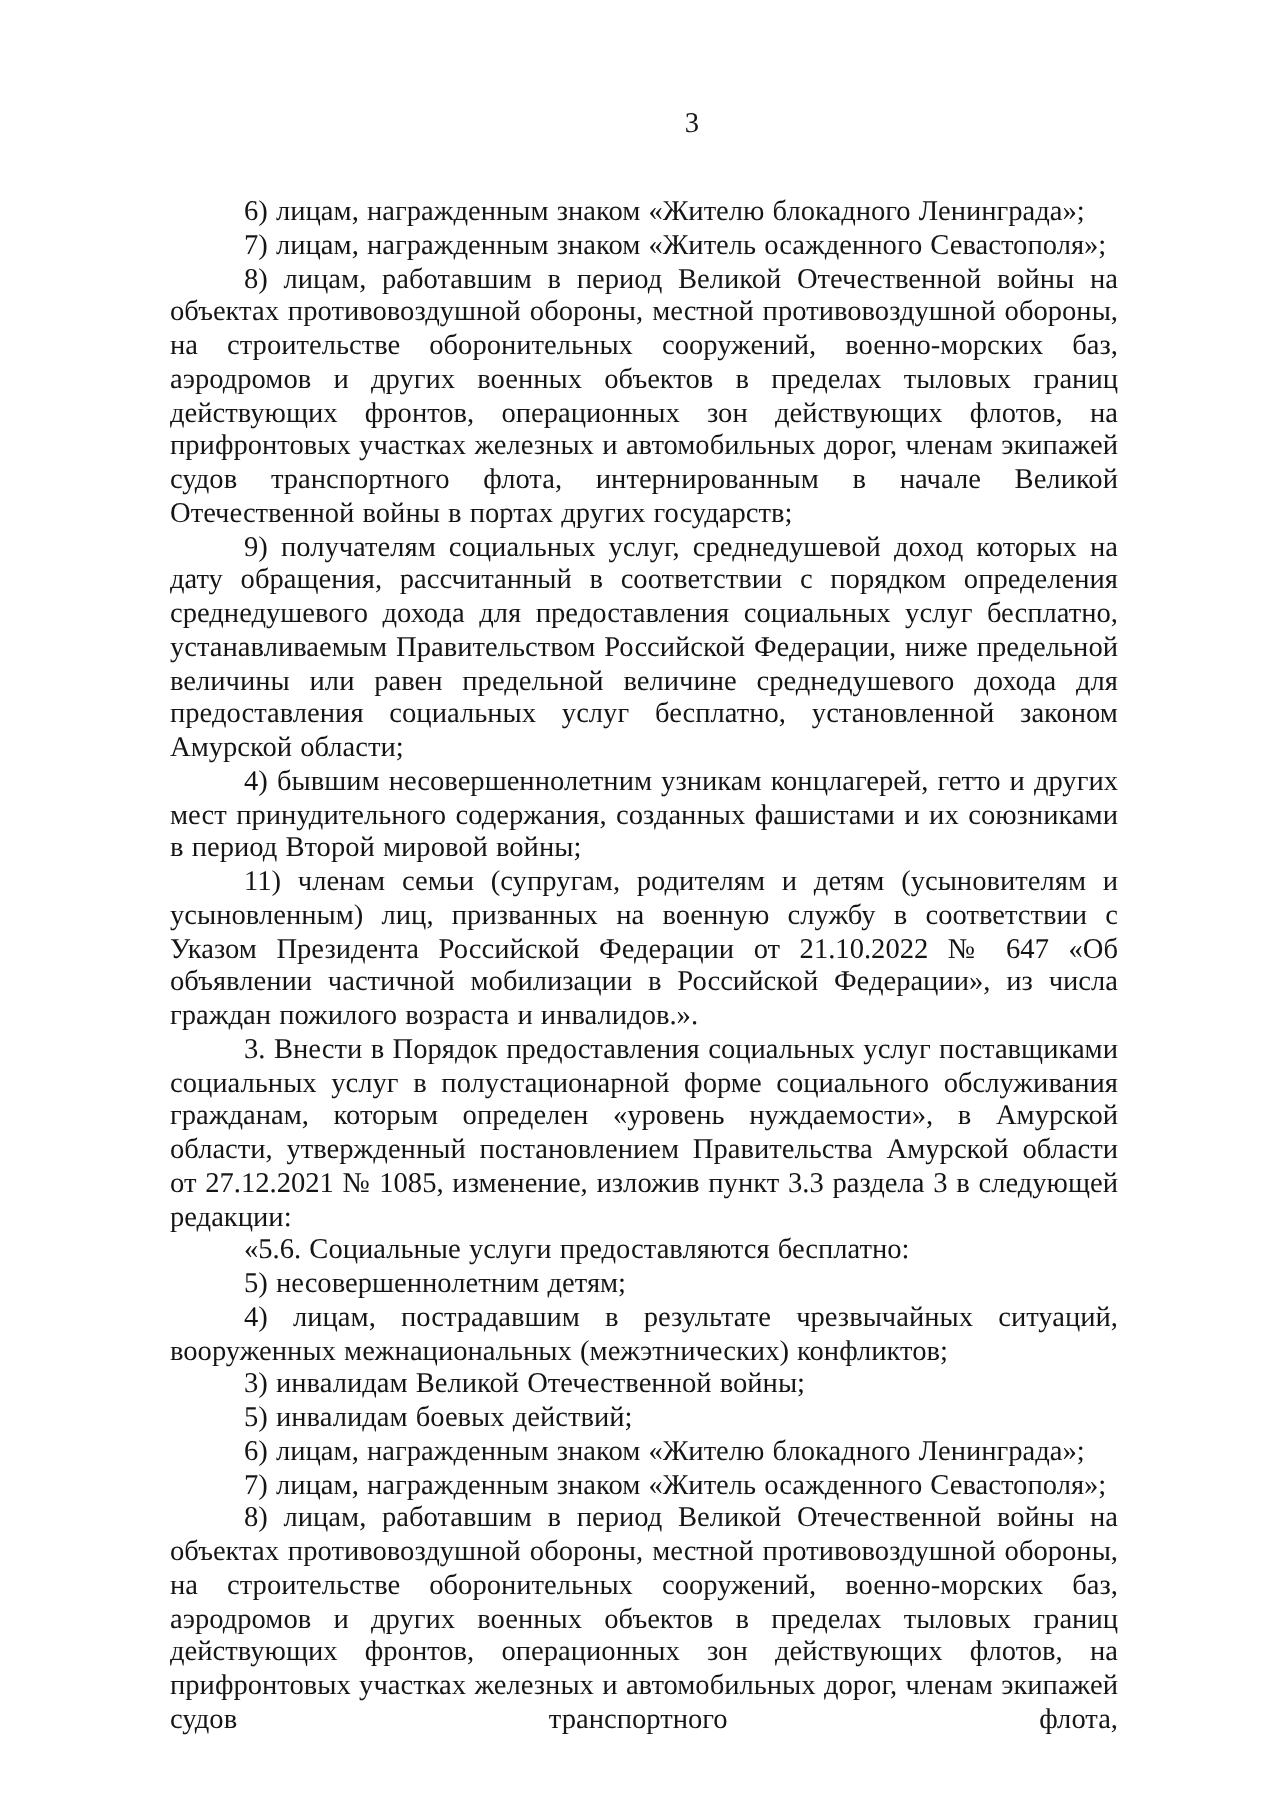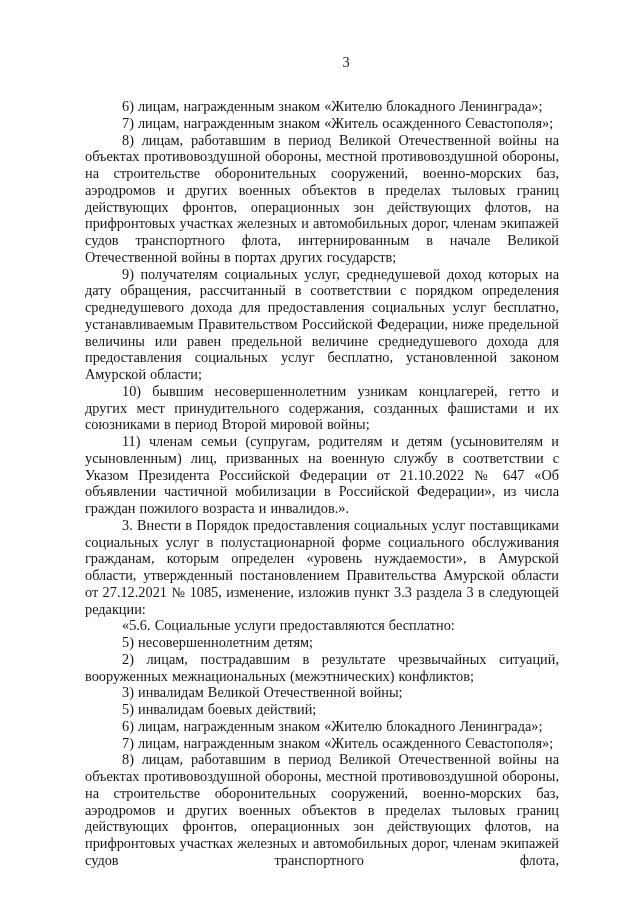--- a/index.html
+++ b/index.html
@@ -52,25 +52,25 @@
 </head>
 <body>
 
 <div class="page">
   <div class="page-number">3</div>
   <div class="text-block" id="paragraphs">
       <p>6) лицам, награжденным знаком «Жителю блокадного Ленинграда»;</p>
       <p>7) лицам, награжденным знаком «Житель осажденного Севастополя»;</p>
       <p>8) лицам, работавшим в период Великой Отечественной войны на объектах противовоздушной обороны, местной противовоздушной обороны, на строительстве оборонительных сооружений, военно-морских баз, аэродромов и других военных объектов в пределах тыловых границ действующих фронтов, операционных зон действующих флотов, на прифронтовых участках железных и автомобильных дорог, членам экипажей судов транспортного флота, интернированным в начале Великой Отечественной войны в портах других государств;</p>
       <p>9) получателям социальных услуг, среднедушевой доход которых на дату обращения, рассчитанный в соответствии с порядком определения среднедушевого дохода для предоставления социальных услуг бесплатно, устанавливаемым Правительством Российской Федерации, ниже предельной величины или равен предельной величине среднедушевого дохода для предоставления социальных услуг бесплатно, установленной законом Амурской области;</p>
-      <p>10) бывшим несовершеннолетним узникам концлагерей, гетто и других мест принудительного содержания, созданных фашистами и их союзниками в период Второй мировой войны;</p>
+      <p>4) бывшим несовершеннолетним узникам концлагерей, гетто и других мест принудительного содержания, созданных фашистами и их союзниками в период Второй мировой войны;</p>
       <p>11) членам семьи (супругам, родителям и детям (усыновителям и усыновленным) лиц, призванных на военную службу в соответствии с Указом Президента Российской Федерации от 21.10.2022 № 647 «Об объявлении частичной мобилизации в Российской Федерации», из числа граждан пожилого возраста и инвалидов.».</p>
       <p>3. Внести в Порядок предоставления социальных услуг поставщиками социальных услуг в полустационарной форме социального обслуживания гражданам, которым определен «уровень нуждаемости», в Амурской области, утвержденный постановлением Правительства Амурской области от 27.12.2021 № 1085, изменение, изложив пункт 3.3 раздела 3 в следующей редакции:</p>
       <p>«5.6. Социальные услуги предоставляются бесплатно:</p>
       <p>5) несовершеннолетним детям;</p>
-      <p>2) лицам, пострадавшим в результате чрезвычайных ситуаций, вооруженных межнациональных (межэтнических) конфликтов;</p>
+      <p>4) лицам, пострадавшим в результате чрезвычайных ситуаций, вооруженных межнациональных (межэтнических) конфликтов;</p>
       <p>3) инвалидам Великой Отечественной войны;</p>
       <p>5) инвалидам боевых действий;</p>
       <p>6) лицам, награжденным знаком «Жителю блокадного Ленинграда»;</p>
       <p>7) лицам, награжденным знаком «Житель осажденного Севастополя»;</p>
       <p class="cut">8) лицам, работавшим в период Великой Отечественной войны на объектах противовоздушной обороны, местной противовоздушной обороны, на строительстве оборонительных сооружений, военно-морских баз, аэродромов и других военных объектов в пределах тыловых границ действующих фронтов, операционных зон действующих флотов, на прифронтовых участках железных и автомобильных дорог, членам экипажей судов транспортного флота,</p>
     </div>
 </div>
 
 </body></html>

